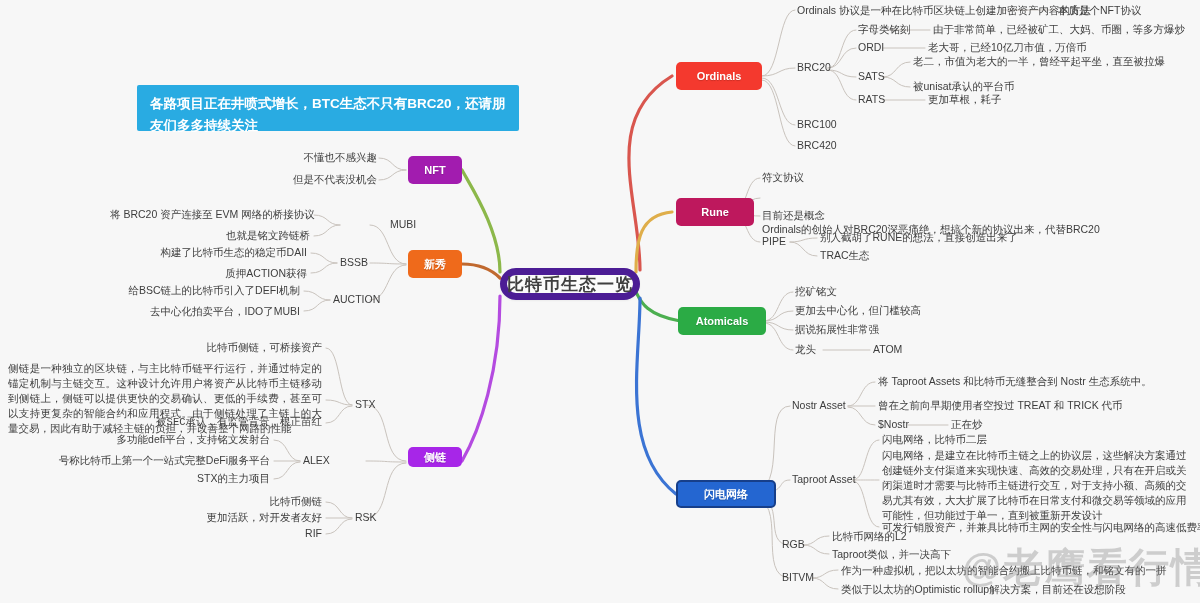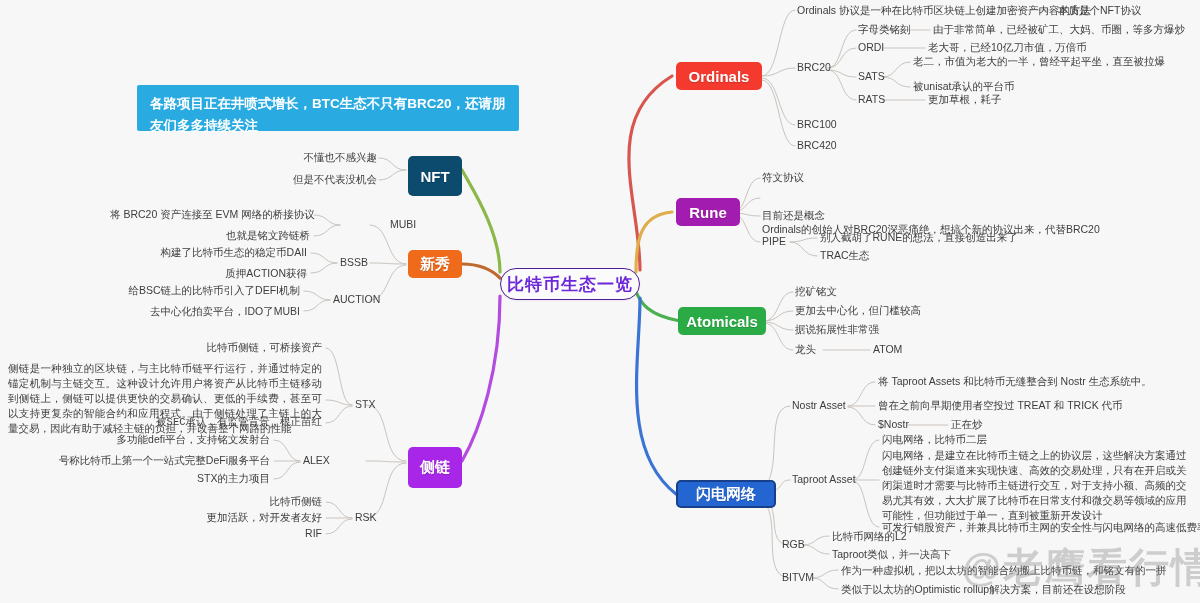--- a/index.html
+++ b/index.html
@@ -9,30 +9,30 @@
     font-family:"Liberation Sans","DejaVu Sans",sans-serif;
     overflow:hidden;position:relative;
   }
   #canvas{position:absolute;inset:0;width:1200px;height:603px;}
   #edges{position:absolute;left:0;top:0;width:1200px;height:603px;}
 
   .node{position:absolute;box-sizing:border-box;}
 
   
   .root{
-    background:#fbfbfb;border:1px solid #4c1d95;border-radius:17px;
-    color:#6d28d9;font-weight:bold;font-size:17px;
+    background:#fbfbfb;border:7px solid #4c1d95;border-radius:17px;
+    color:#404040;font-weight:bold;font-size:17px;
     display:flex;align-items:center;justify-content:center;
     letter-spacing:1px;
     box-shadow:0 1px 2px rgba(0,0,0,.05);
   }
 
   
   .l1{
-    border-radius:5px;color:#fff;font-weight:bold;font-size:15px;
+    border-radius:5px;color:#fff;font-weight:bold;font-size:11px;
     display:flex;align-items:center;justify-content:center;
     text-shadow:0 1px 1px rgba(0,0,0,.18);
     white-space:nowrap;
   }
 
   
   .lbl{
     position:absolute;color:#3d3d3d;font-size:10.5px;
     line-height:13.5px;white-space:nowrap;
   }
@@ -157,41 +157,41 @@
   </div>
 
   <div class="node root" style="left:500px;top:268px;width:140px;height:32px;">
     <span>比特币生态一览</span>
   </div>
 
   <div class="node l1" style="left:676px;top:62px;width:86px;height:28px;background:#f4392e;">
     <span>Ordinals</span>
   </div>
 
-  <div class="node l1" style="left:676px;top:198px;width:64px;height:28px;background:#a21caf;text-align:right;">
+  <div class="node l1" style="left:676px;top:198px;width:78px;height:28px;background:#be185d;text-align:right;">
     <span>Rune</span>
   </div>
 
   <div class="node l1" style="left:678px;top:307px;width:88px;height:28px;background:#2bab45;">
     <span>Atomicals</span>
   </div>
 
   <div class="node l1" style="left:676px;top:480px;width:100px;height:28px;background:#2466d1;border:2px solid #173f8a;">
     <span>闪电网络</span>
   </div>
 
-  <div class="node l1" style="left:408px;top:156px;width:54px;height:40px;background:#0c4a6e;">
+  <div class="node l1" style="left:408px;top:156px;width:54px;height:28px;background:#a21caf;">
     <span>NFT</span>
   </div>
 
   <div class="node l1" style="left:408px;top:250px;width:54px;height:28px;background:#ef6a1b;">
     <span>新秀</span>
   </div>
 
-  <div class="node l1" style="left:408px;top:447px;width:54px;height:41px;background:#a726e8;">
+  <div class="node l1" style="left:408px;top:447px;width:54px;height:20px;background:#a726e8;">
     <span>侧链</span>
   </div>
 
   <div class="lbl" style="left:797px;top:4px;">Ordinals 协议是一种在比特币区块链上创建加密资产内容的方法</div>
   <div class="lbl" style="left:1058px;top:4px;">本质是个NFT协议</div>
 
   <div class="lbl" style="left:797px;top:61px;">BRC20</div>
   <div class="lbl" style="left:797px;top:118px;">BRC100</div>
   <div class="lbl" style="left:797px;top:139px;">BRC420</div>
 

